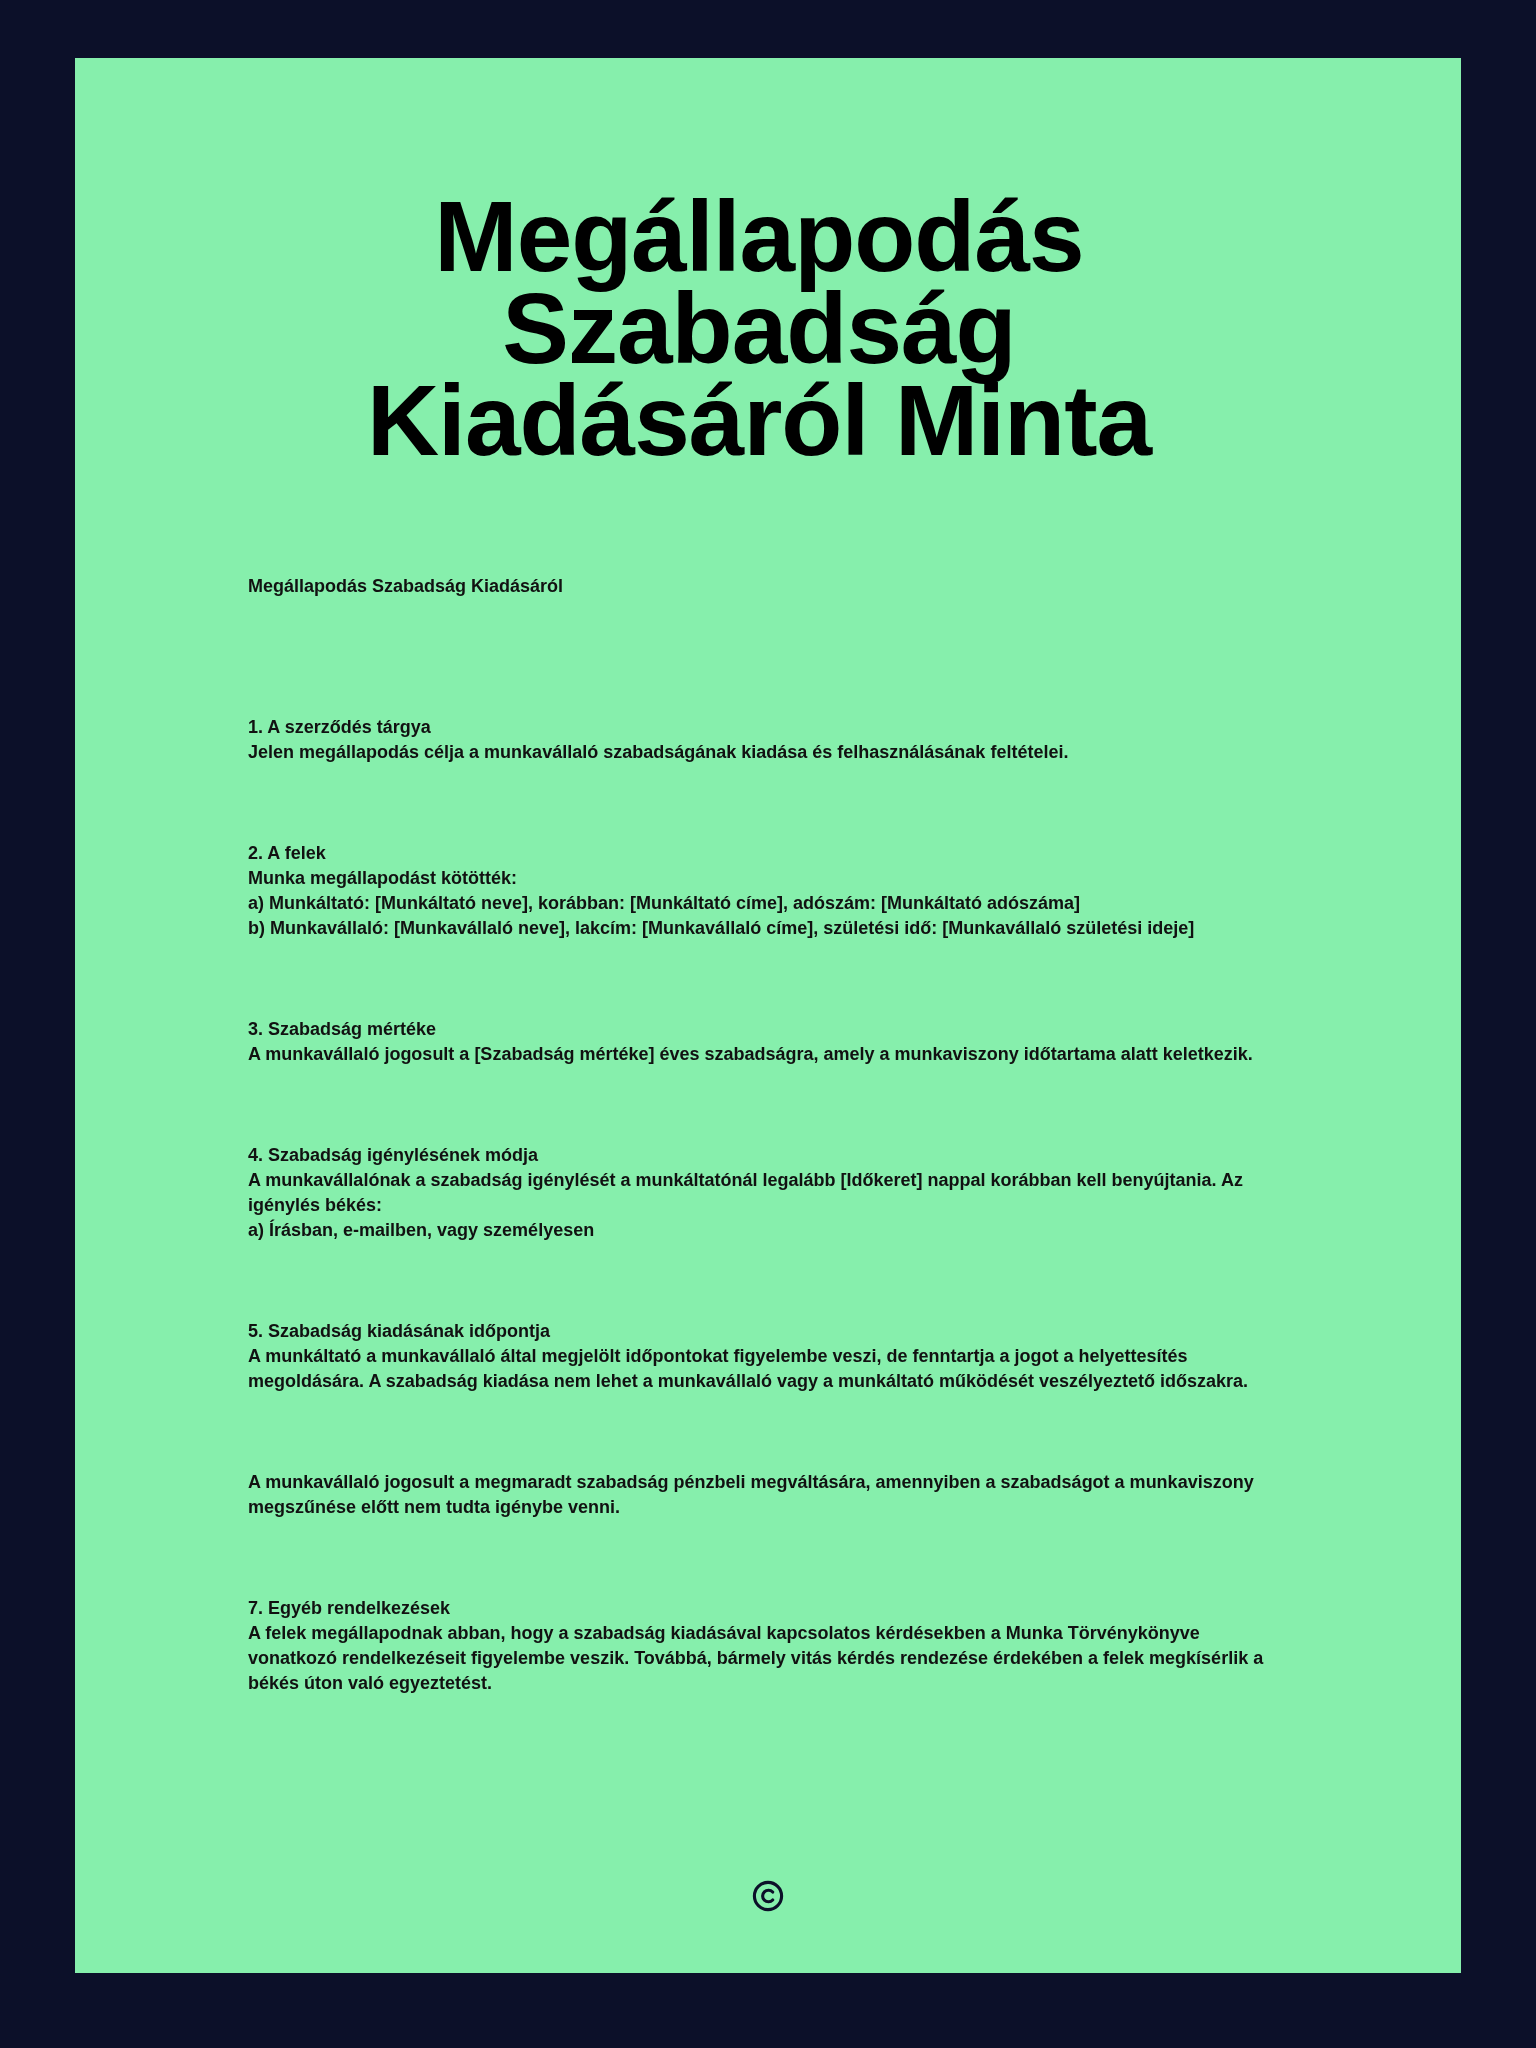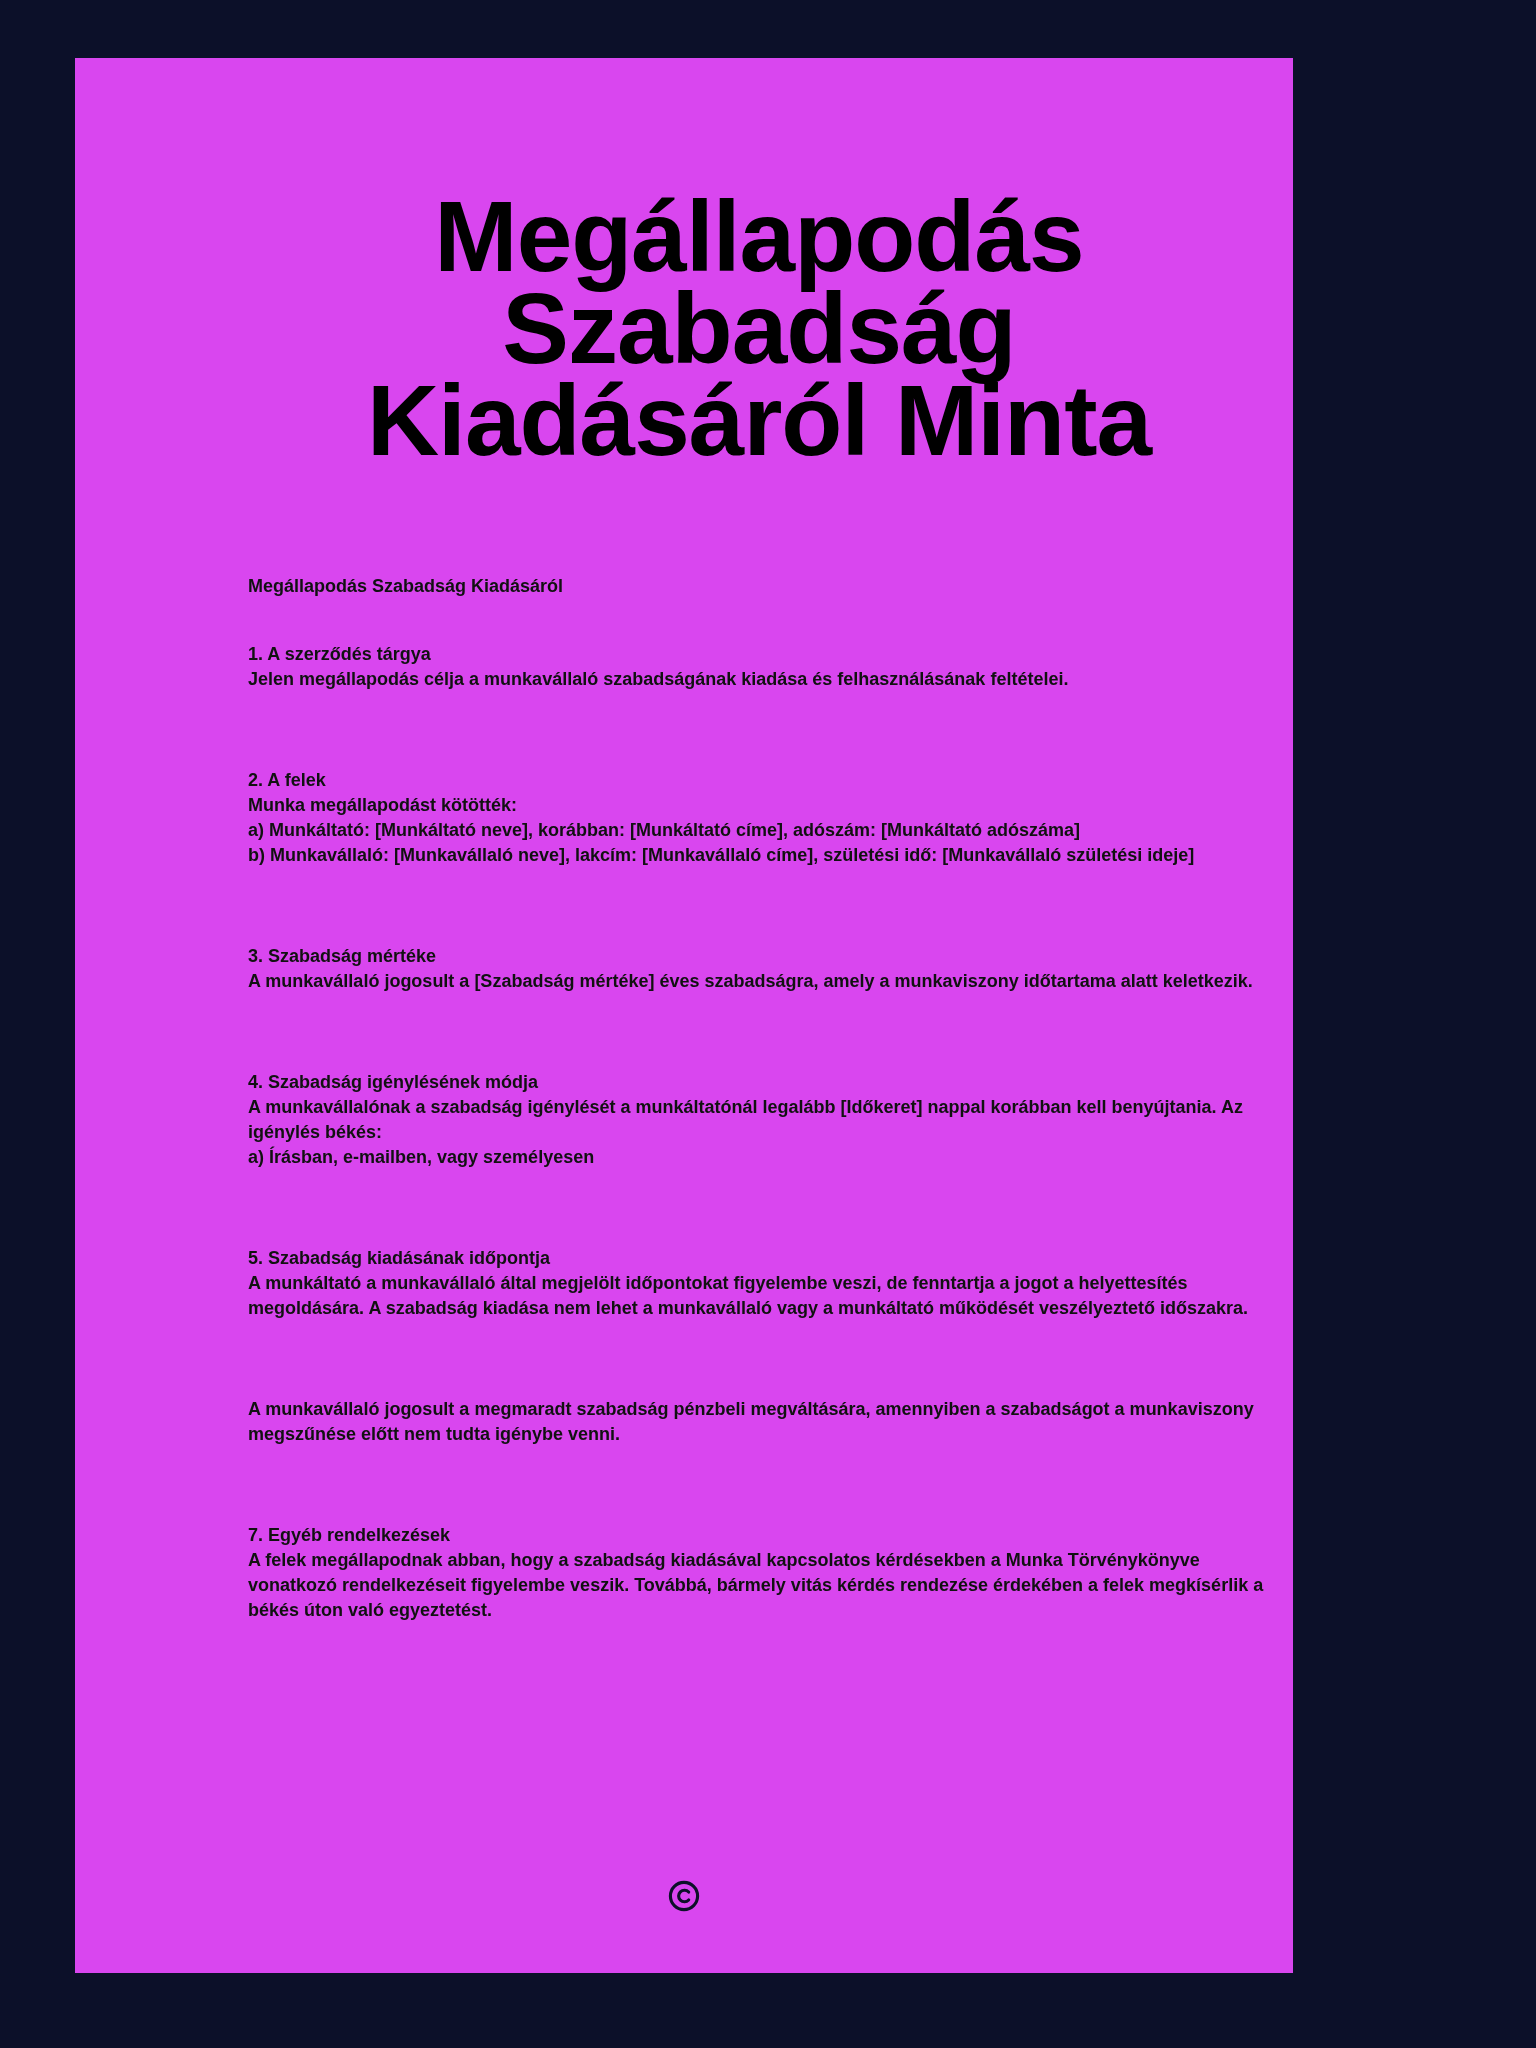--- a/index.html
+++ b/index.html
@@ -13,23 +13,23 @@
   body {
     background: #0c1029;
     font-family: "Liberation Sans", sans-serif;
     overflow: hidden;
   }
 
   .page-frame {
     position: absolute;
     left: 75px;
     top: 58px;
-    width: 1218px;
+    width: 1386px;
     height: 1915px;
-    background: #d946ef;
+    background: #86efac;
     overflow: hidden;
   }
 
   .doc-inner {
     position: absolute;
     left: 173px;
     top: 0;
     width: 1022px;
     height: 100%;
   }
@@ -51,21 +51,21 @@
   .doc-subtitle {
     margin-top: 108px;
     font-size: 18px;
     line-height: 25px;
     font-weight: bold;
     color: #111111;
   }
 
   
   .sections {
-    margin-top: 43px;
+    margin-top: 116px;
   }
 
   .section {
     margin-bottom: 76px;
   }
 
   .section:last-child {
     margin-bottom: 0;
   }
 

